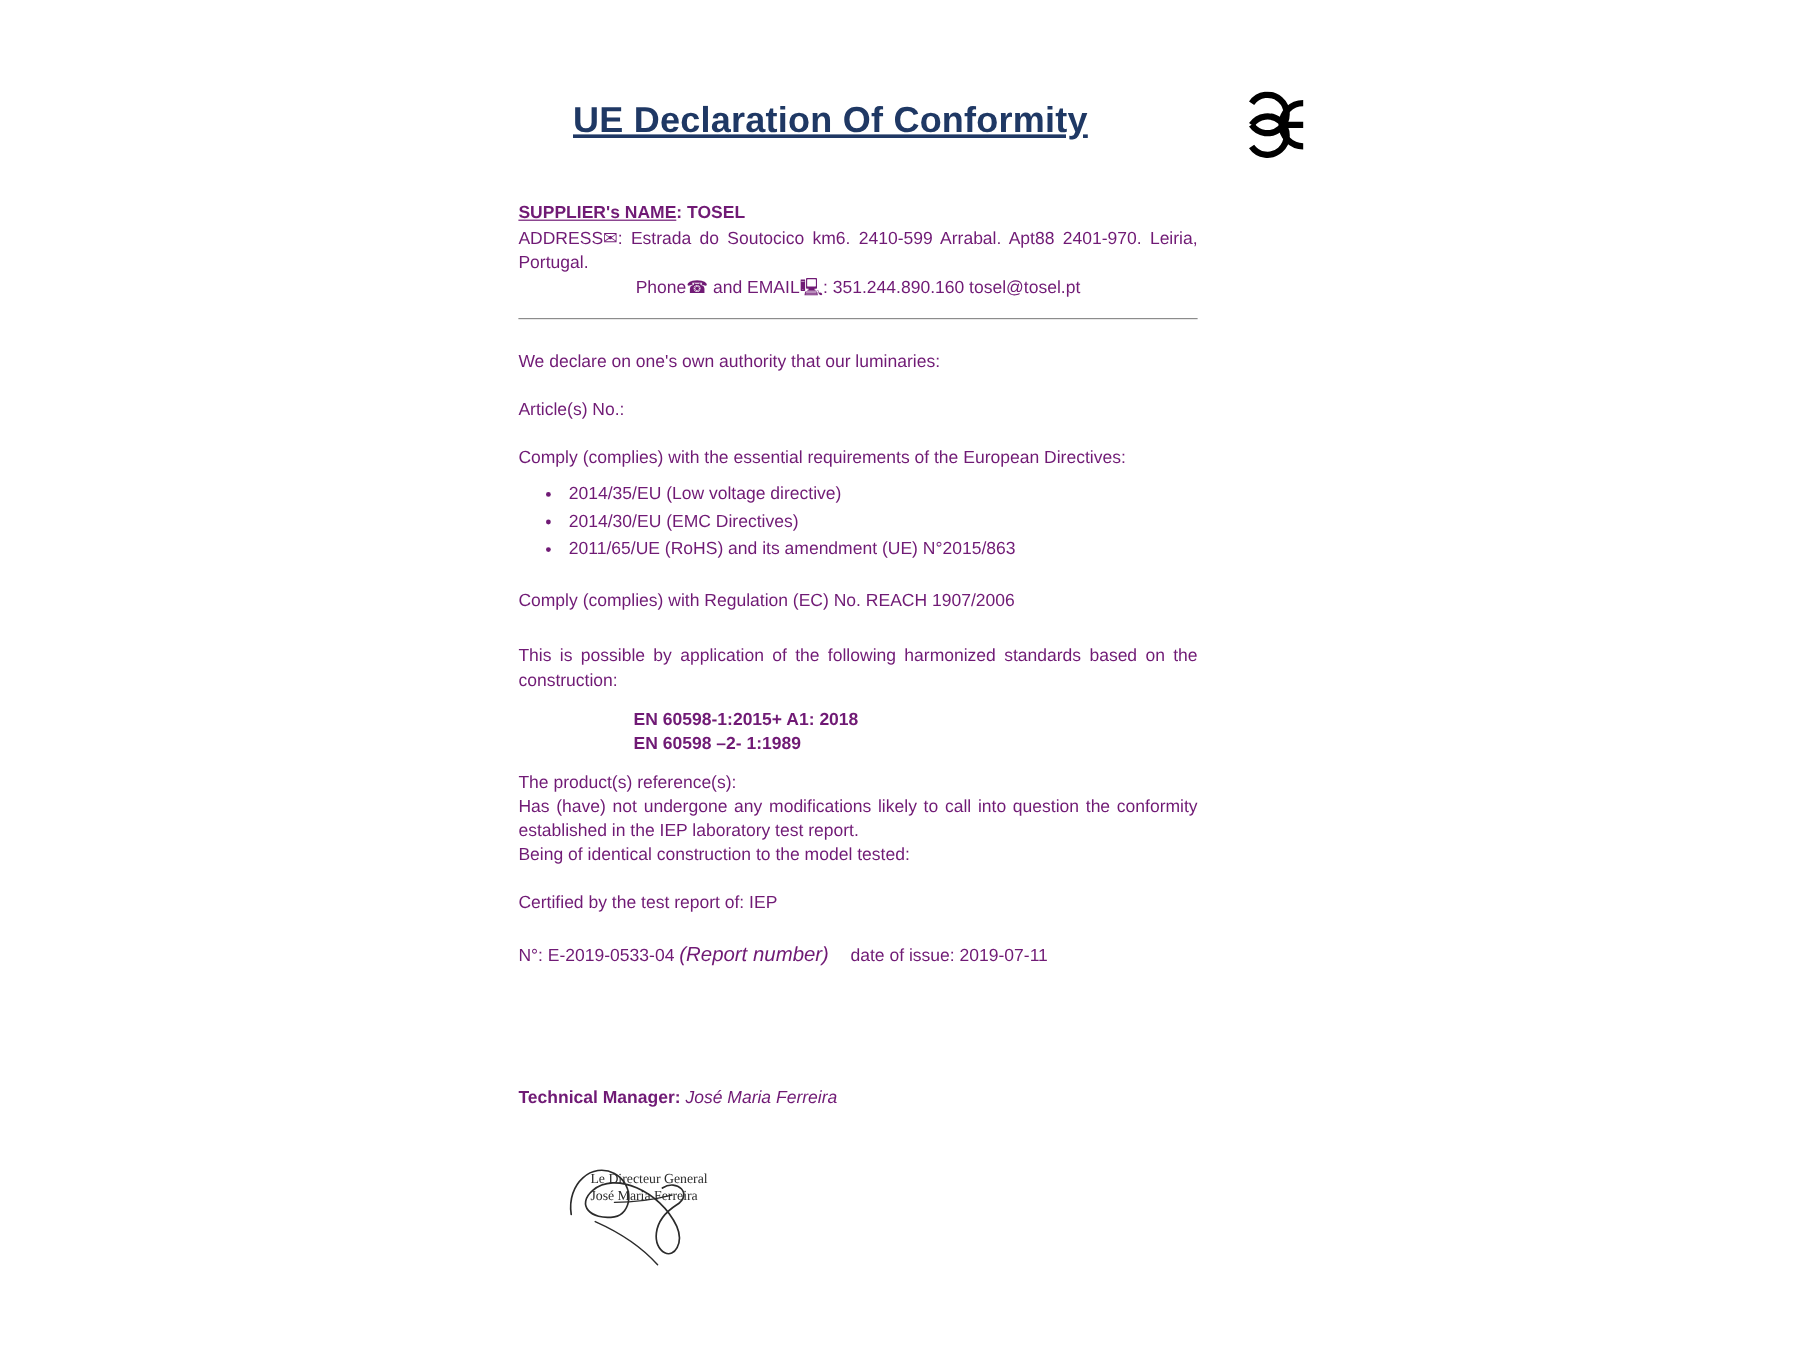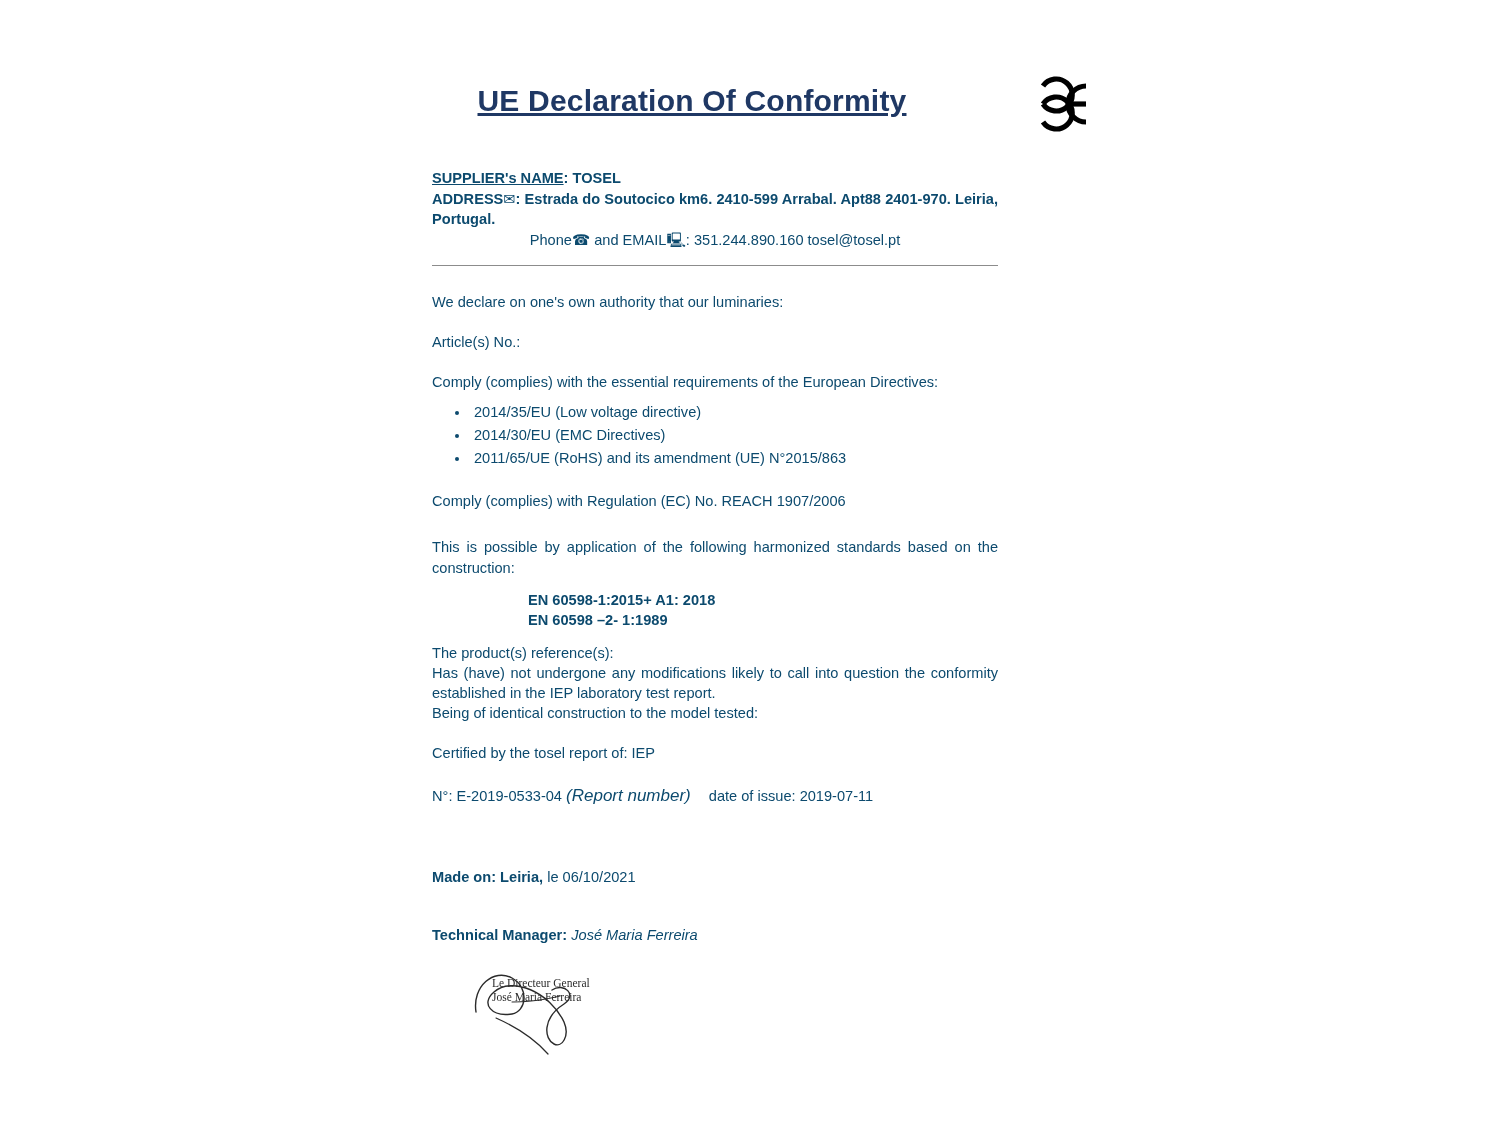--- a/index.html
+++ b/index.html
@@ -44,32 +44,31 @@
   .ce-mark svg { display: block; }
 
   
   .content {
     position: absolute;
     left: 432px;
     top: 168px;
     width: 566px;
     font-size: 14.6px;
     line-height: 1.38;
-    color: #0c4a6e;
+    color: #701a75;
   }
   .content p { margin: 0; }
 
   .supplier-line { font-weight: bold; }
   .supplier-line .lbl {
     text-decoration: underline;
   }
   .address-line {
     text-align: justify;
     margin-top: 1px !important;
-    font-weight: bold;
   }
   .phone-line { margin-top: 1px !important; text-align: center; }
 
   hr.rule {
     border: none;
     border-top: 1px solid #8c8c8c;
     margin: 14px 0 0 0;
     width: 566px;
   }
 
@@ -193,32 +192,29 @@
       <p>EN 60598-1:2015+ A1: 2018</p>
       <p>EN 60598 –2- 1:1989</p>
     </div>
 
     <div class="gap-sm"></div>
     <p>The product(s) reference(s):</p>
     <p class="justify">Has (have) not undergone any modifications likely to call into question the conformity established in the IEP laboratory test report.</p>
     <p>Being of identical construction to the model tested:</p>
 
     <div class="gap-md"></div>
-    <p>Certified by the tosel report of:  IEP</p>
+    <p>Certified by the test report of:  IEP</p>
 
     <div class="gap-md"></div>
     <p class="report-line">
       <span>N°: </span><span>E-2019-0533-04</span>
       <span class="italic-small">(Report number)</span><span class="spacer-inline"></span><span>date of issue: </span><span>2019-07-11</span>
     </p>
 
     <div style="height:60px"></div>
-    <p class="made-on">
-      <span>Made on: Leiria,</span><span class="normal"> le 06/10/2021</span>
-    </p>
 
     <div style="height:38px"></div>
     <p class="tech-manager">
       <span>Technical Manager: </span><span class="name">José Maria Ferreira</span>
     </p>
 
   </div>
 
   <div class="signature">
     <svg width="190" height="120" viewBox="0 0 190 120" aria-hidden="true">

